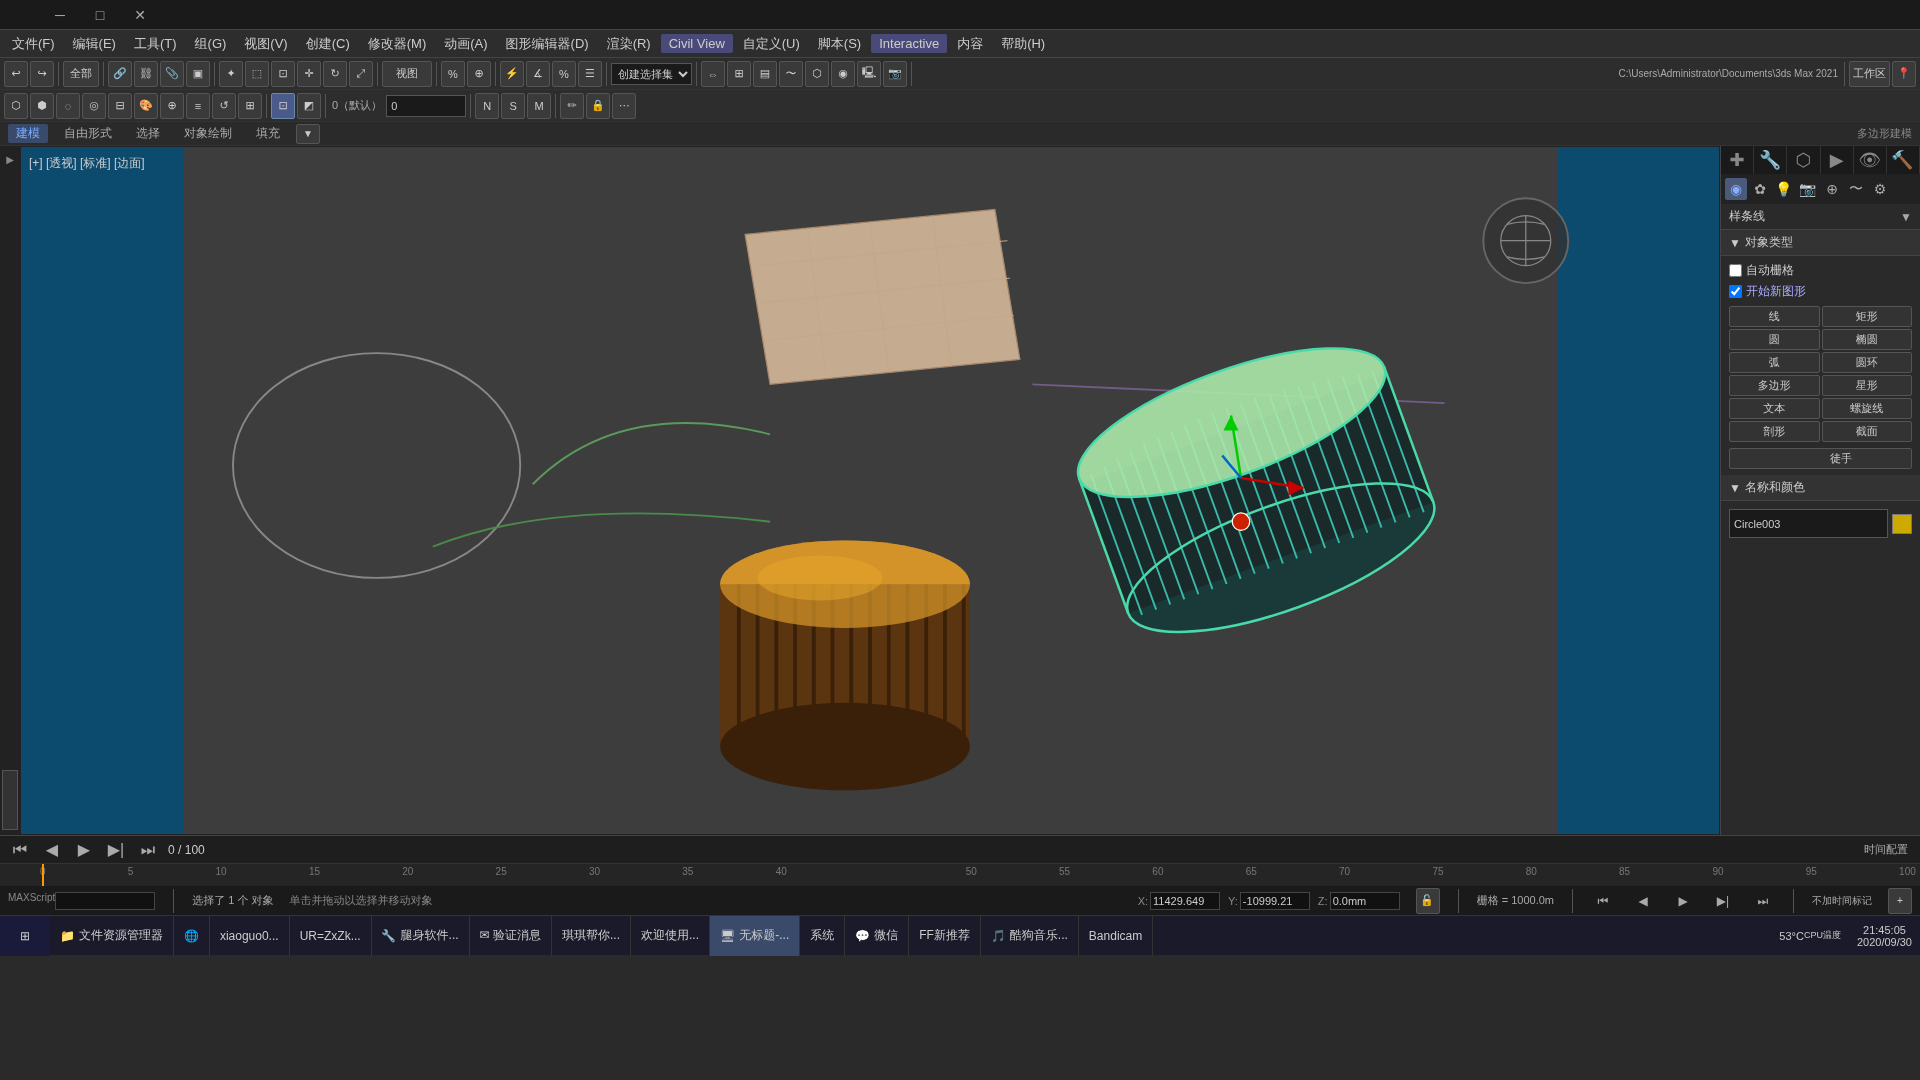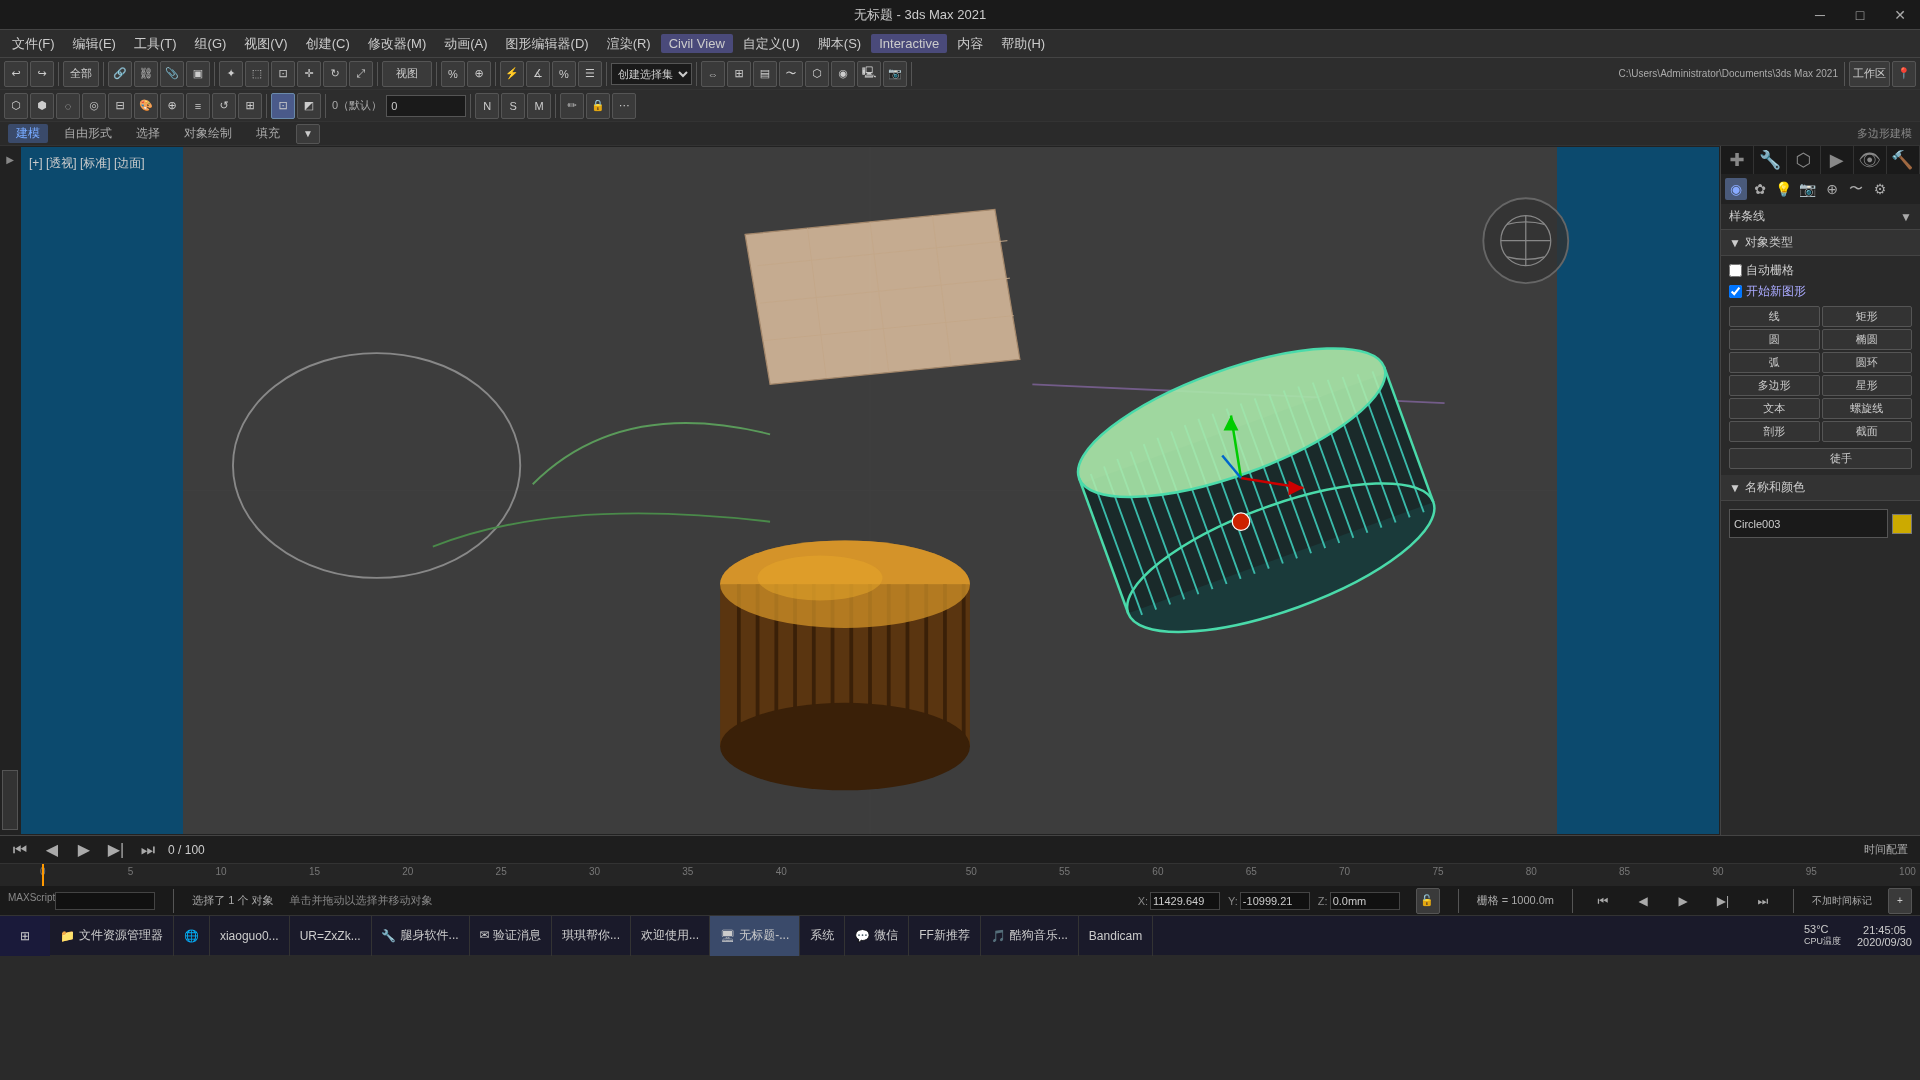--- a/index.html
+++ b/index.html
@@ -118,21 +118,20 @@
 
     
     .toolbar-row2 { width: 100%; height: 32px; background: #2d2d2d; display: flex; align-items: center; border-bottom: 1px solid #333; padding: 2px 4px; gap: 2px; }
     .script-input { flex: 1; max-width: 120px; height: 18px; background: #111; border: 1px solid #444; color: #ccc; font-size: 11px; padding: 0 4px; }
   </style>
 </head>
 <body>
 
 <div id="title-bar">
   <div style="width:40px;"></div>
-  <div id="title-text">无标题 - 3ds Max 2021</div>
   <div id="title-controls">
     <div class="title-btn">─</div>
     <div class="title-btn">□</div>
     <div class="title-btn close">✕</div>
   </div>
 </div>
 
 <div id="menu-bar">
     <div class="menu-item">文件(F)</div>
     <div class="menu-item">编辑(E)</div>
@@ -581,21 +580,21 @@
   <div class="taskbar-item">
     <span>🎵</span>
     <span>酷狗音乐...</span>
   </div>
   <div class="taskbar-item">
     <span>Bandicam</span>
   </div>
 
   <div class="taskbar-right">
     <div class="systray-item">
-      <div style="display:flex;flex-direction:column;align-items:flex-start;">
+      <div style="display:flex;align-items:flex-end;">
         <span>53°C</span>
         <span style="font-size:9px;">CPU温度</span>
       </div>
     </div>
     <div id="clock">
       <span>21:45:05</span>
       <span>2020/09/30</span>
     </div>
   </div>
 </div>

